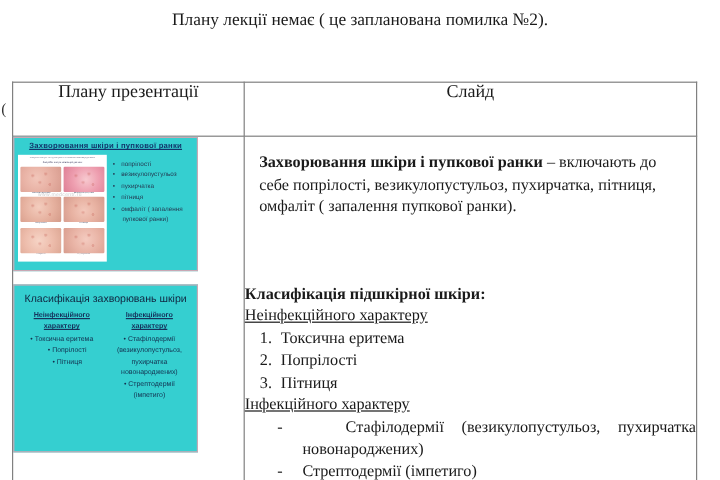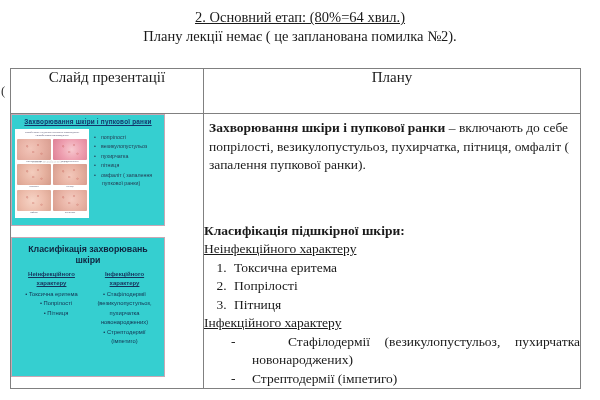--- a/index.html
+++ b/index.html
@@ -220,21 +220,21 @@
     margin-top: -1px;
   }
 
   
   .slide2-title {
     margin: 6px 4px 4px 4px;
     text-align: center;
     font-family: "Liberation Sans", "DejaVu Sans", sans-serif;
     font-size: 8.8px;
     line-height: 11px;
-    font-weight: bold;
+    font-weight: normal;
     color: #10243f;
   }
   .slide2-cols {
     display: flex;
     padding: 0 3px;
   }
   .slide2-col {
     width: 50%;
     box-sizing: border-box;
     padding: 0 2px;
@@ -265,21 +265,21 @@
     content: "• ";
   }
   .s2-list li.indent {
     padding-left: 9px;
   }
 
   
   .p-main {
     font-size: 13.5px;
     line-height: 18.5px;
-    margin: 5px;
+    margin: 12px;
     text-align: left;
   }
   .p-main b { font-weight: bold; }
 
   .gap-block { height: 42px; }
 
   .h-class {
     font-size: 13.5px;
     line-height: 18.5px;
     font-weight: bold;
@@ -328,35 +328,34 @@
     display: block;
     text-align: left;
   }
 </style>
 </head>
 <body>
 
 <div class="page">
 
   <div class="heading">
-    <div class="heading-line1">2. Основний етап: (80%=64 хвил.)</div>
     <div class="heading-line2">Плану лекції немає ( це запланована помилка №2).</div>
   </div>
 
   <div class="left-fragment">(</div>
 
   <table class="doc-table">
     <colgroup>
       <col class="col-slide">
       <col class="col-text">
     </colgroup>
     <thead>
       <tr>
-        <th class="th-cell">Слайд презентації</th>
-        <th class="th-cell">Плану</th>
+        <th class="th-cell">Плану презентації</th>
+        <th class="th-cell">Слайд</th>
       </tr>
     </thead>
     <tbody>
       <tr>
 
         <td class="cell-slides">
 
           <div class="slide slide-1">
             <div class="slide1-title">Захворювання шкіри і пупкової ранки</div>
             <div class="slide1-body">

